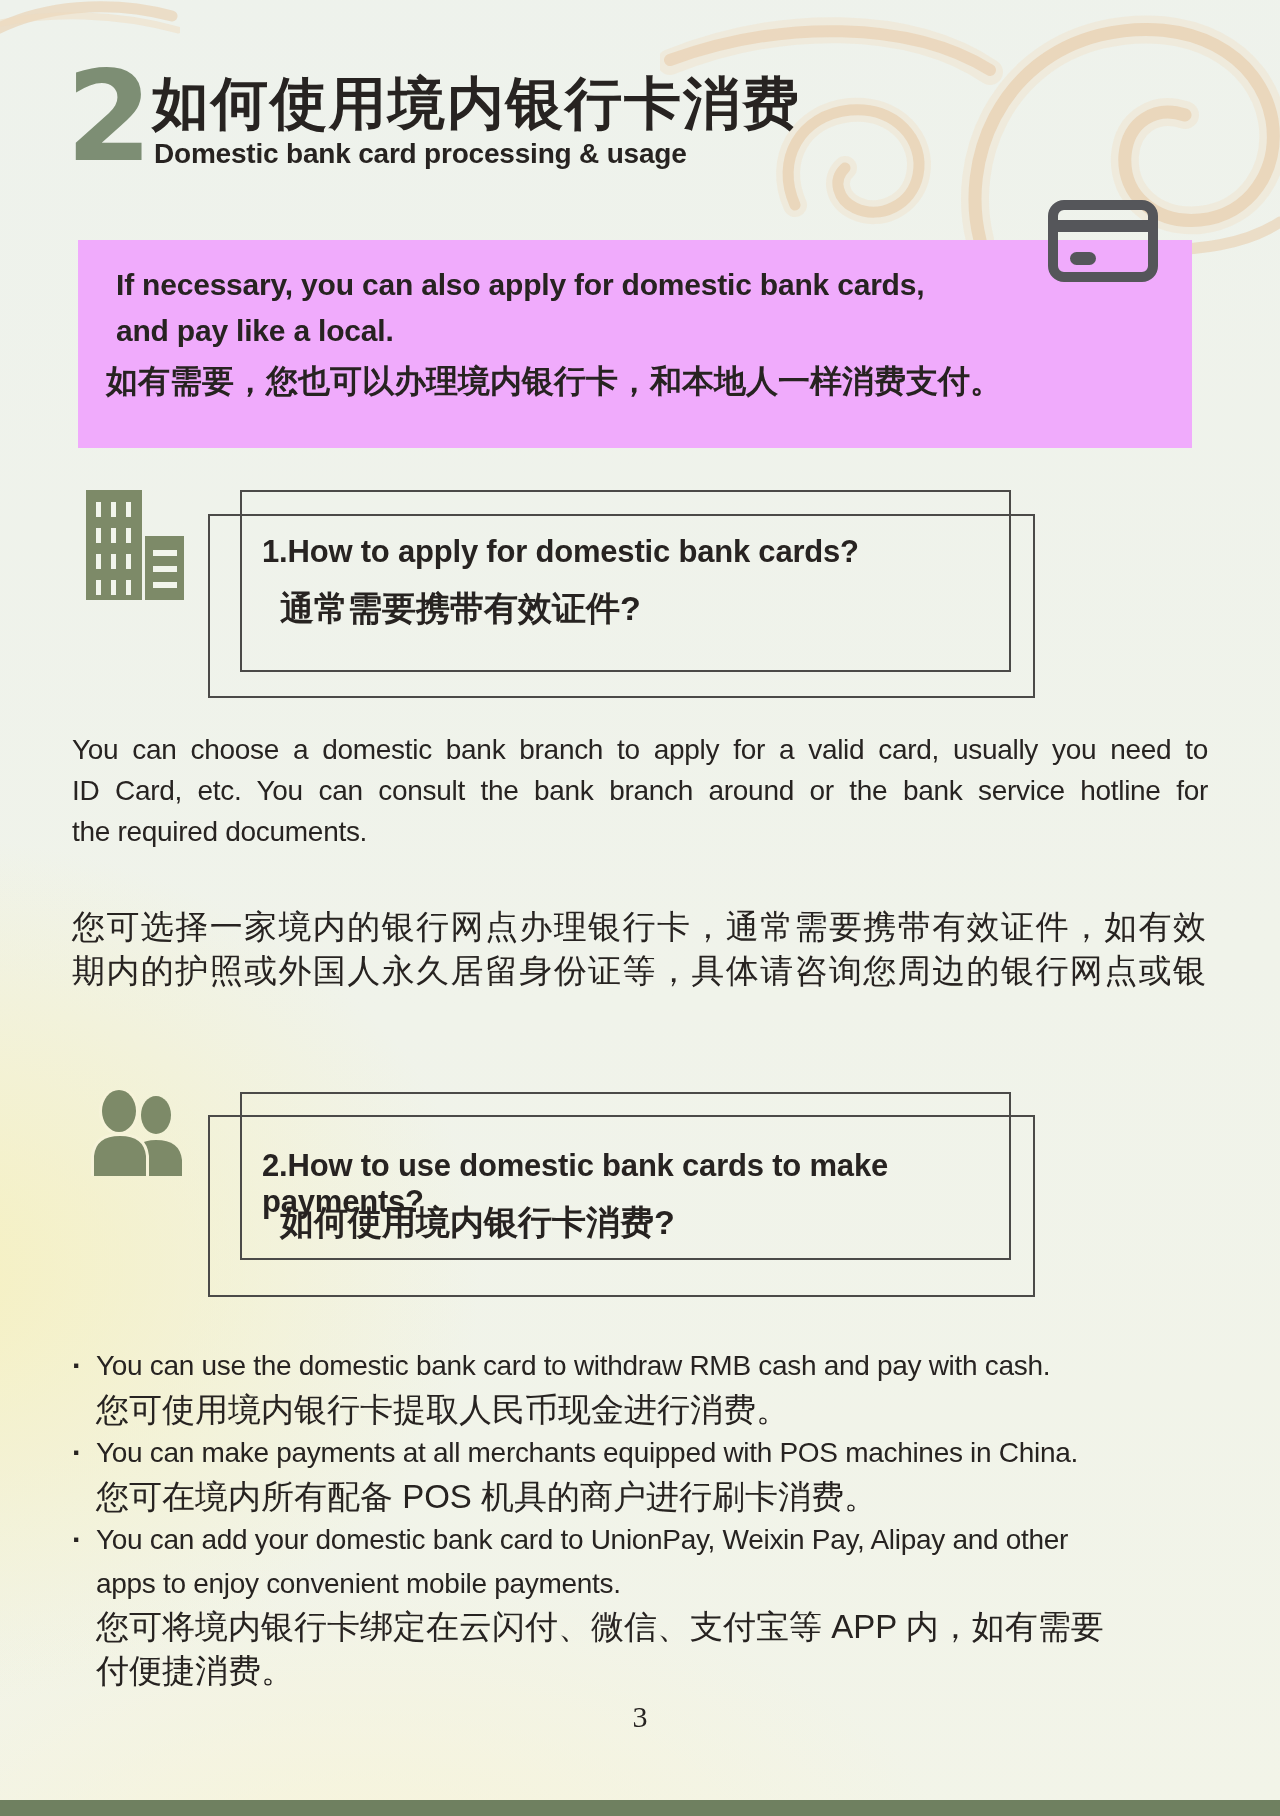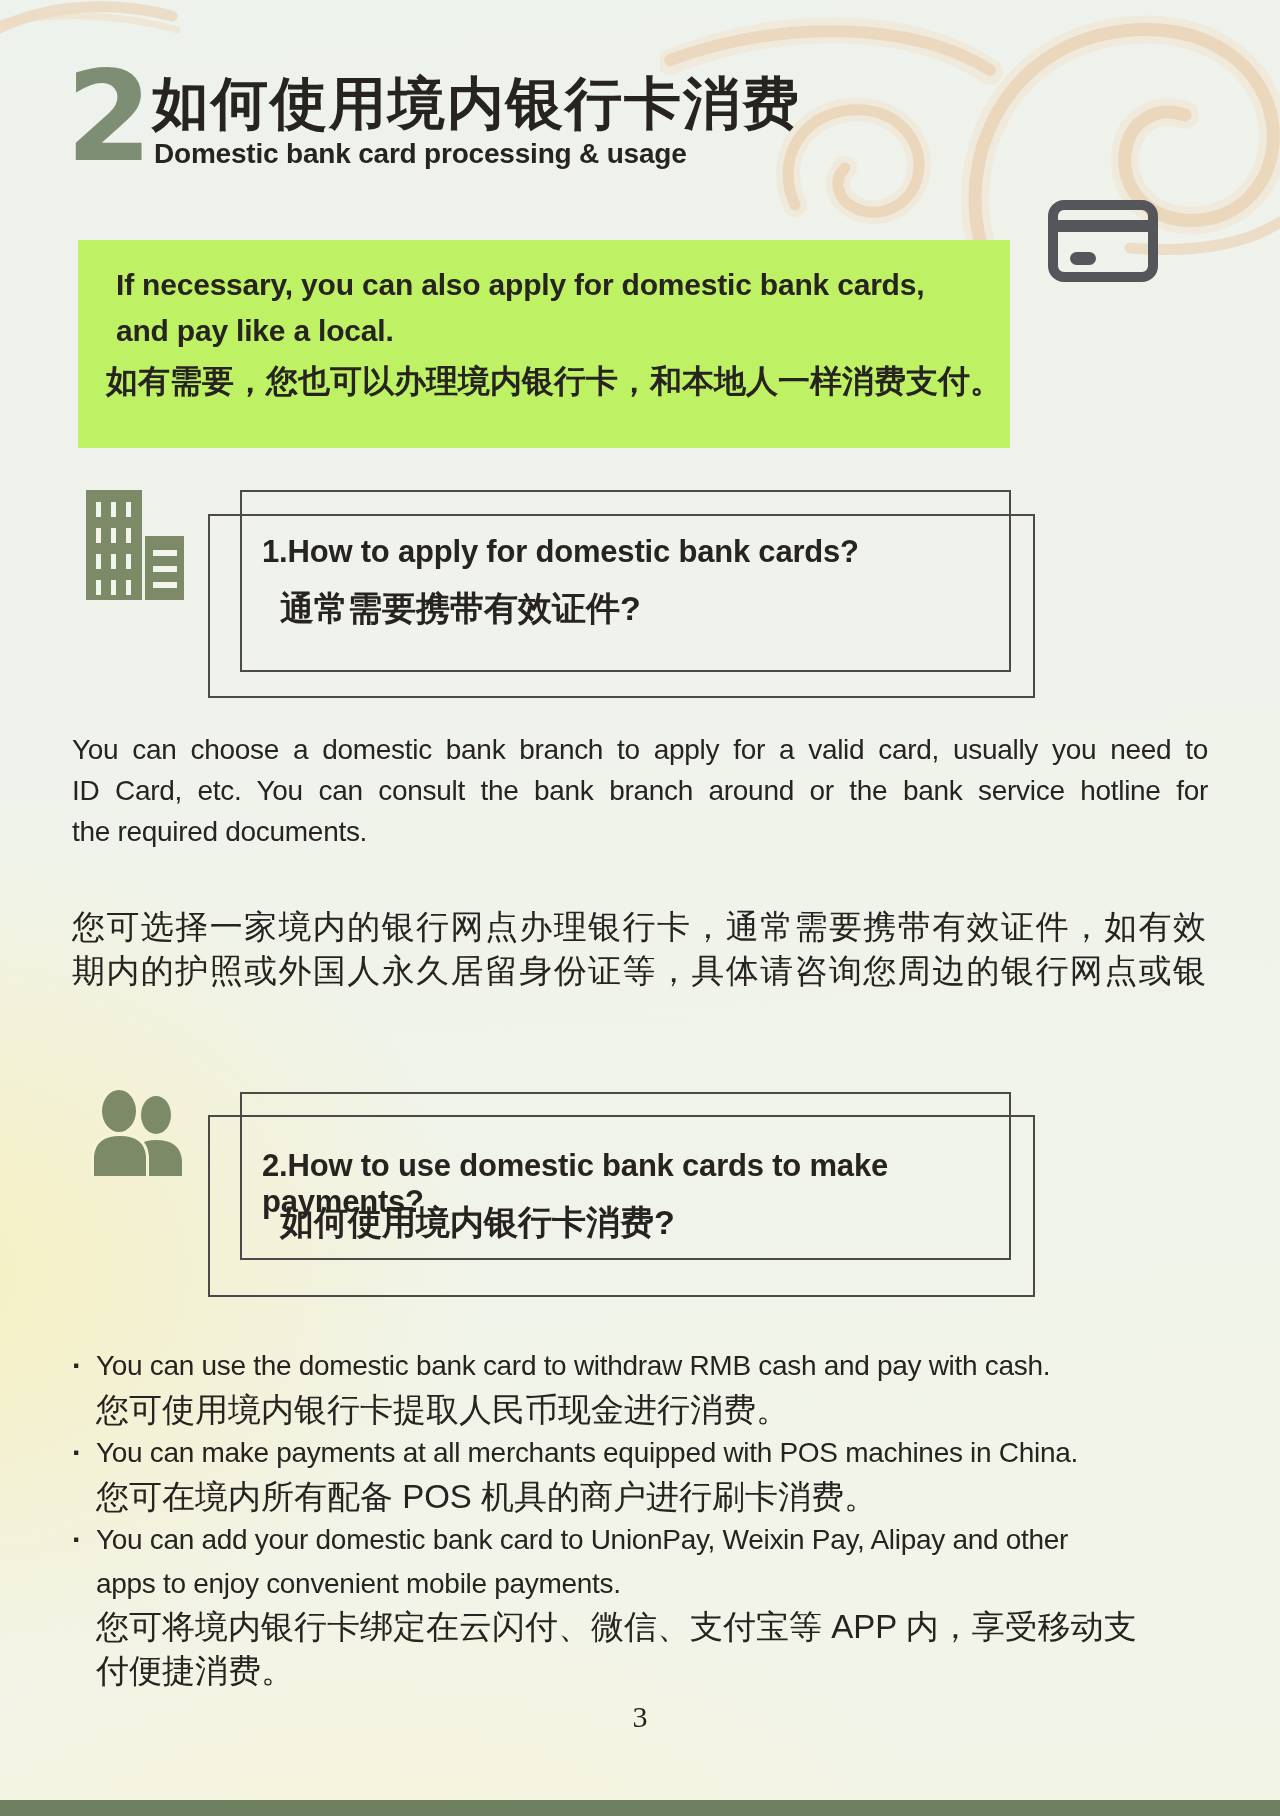--- a/index.html
+++ b/index.html
@@ -24,21 +24,21 @@
   }
   .abs{position:absolute;}
 
   
   .badge{left:66px;top:52px;font-size:124px;line-height:1.05;font-weight:800;
          color:var(--sage);font-family:"DejaVu Sans",sans-serif;}
   .title-zh{left:152px;top:66px;font-size:57px;font-weight:900;letter-spacing:2px;}
   .subtitle{left:154px;top:138px;font-size:28px;font-weight:700;letter-spacing:-0.2px;}
 
   
-  .panel{left:78px;top:240px;width:932px;height:208px;background:#bef264;z-index:1;}
+  .panel{left:78px;top:240px;width:1114px;height:208px;background:#f0abfc;z-index:1;}
   .panel .en{margin-left:38px;font-size:30px;font-weight:700;line-height:46px;letter-spacing:-0.2px;}
   .panel .en.first{margin-top:22px;}
   .panel .zh{margin-left:28px;margin-top:6px;font-size:32px;font-weight:700;}
 
   .card-icon{left:1048px;top:200px;z-index:2;}
 
   
   .boxwrap{left:205px;width:832px;height:212px;}
   .b1{top:490px;} .b2{top:1092px;height:208px;}
   .rectA{position:absolute;left:35px;top:0;width:771px;height:182px;border:2px solid var(--box-border);}
@@ -176,21 +176,21 @@
     <span>您可在境内所有配备 POS 机具的商户进行刷卡消费。</span>
   </div>
   <div class="b-row en">
     <span class="dot">·</span>
     <span>You can add your domestic bank card to UnionPay, Weixin Pay, Alipay and other</span>
   </div>
   <div class="b-row en">
     <span>apps to enjoy convenient mobile payments.</span>
   </div>
   <div class="b-row zh">
-    <span>您可将境内银行卡绑定在云闪付、微信、支付宝等 APP 内，享受移动支</span>
+    <span>您可将境内银行卡绑定在云闪付、微信、支付宝等 APP 内，如有需要</span>
   </div>
   <div class="b-row zh">
     <span>付便捷消费。</span>
   </div>
 </div>
 
 <div class="abs pagenum">3</div>
 <div class="abs bottombar"></div>
 
 </body></html>

